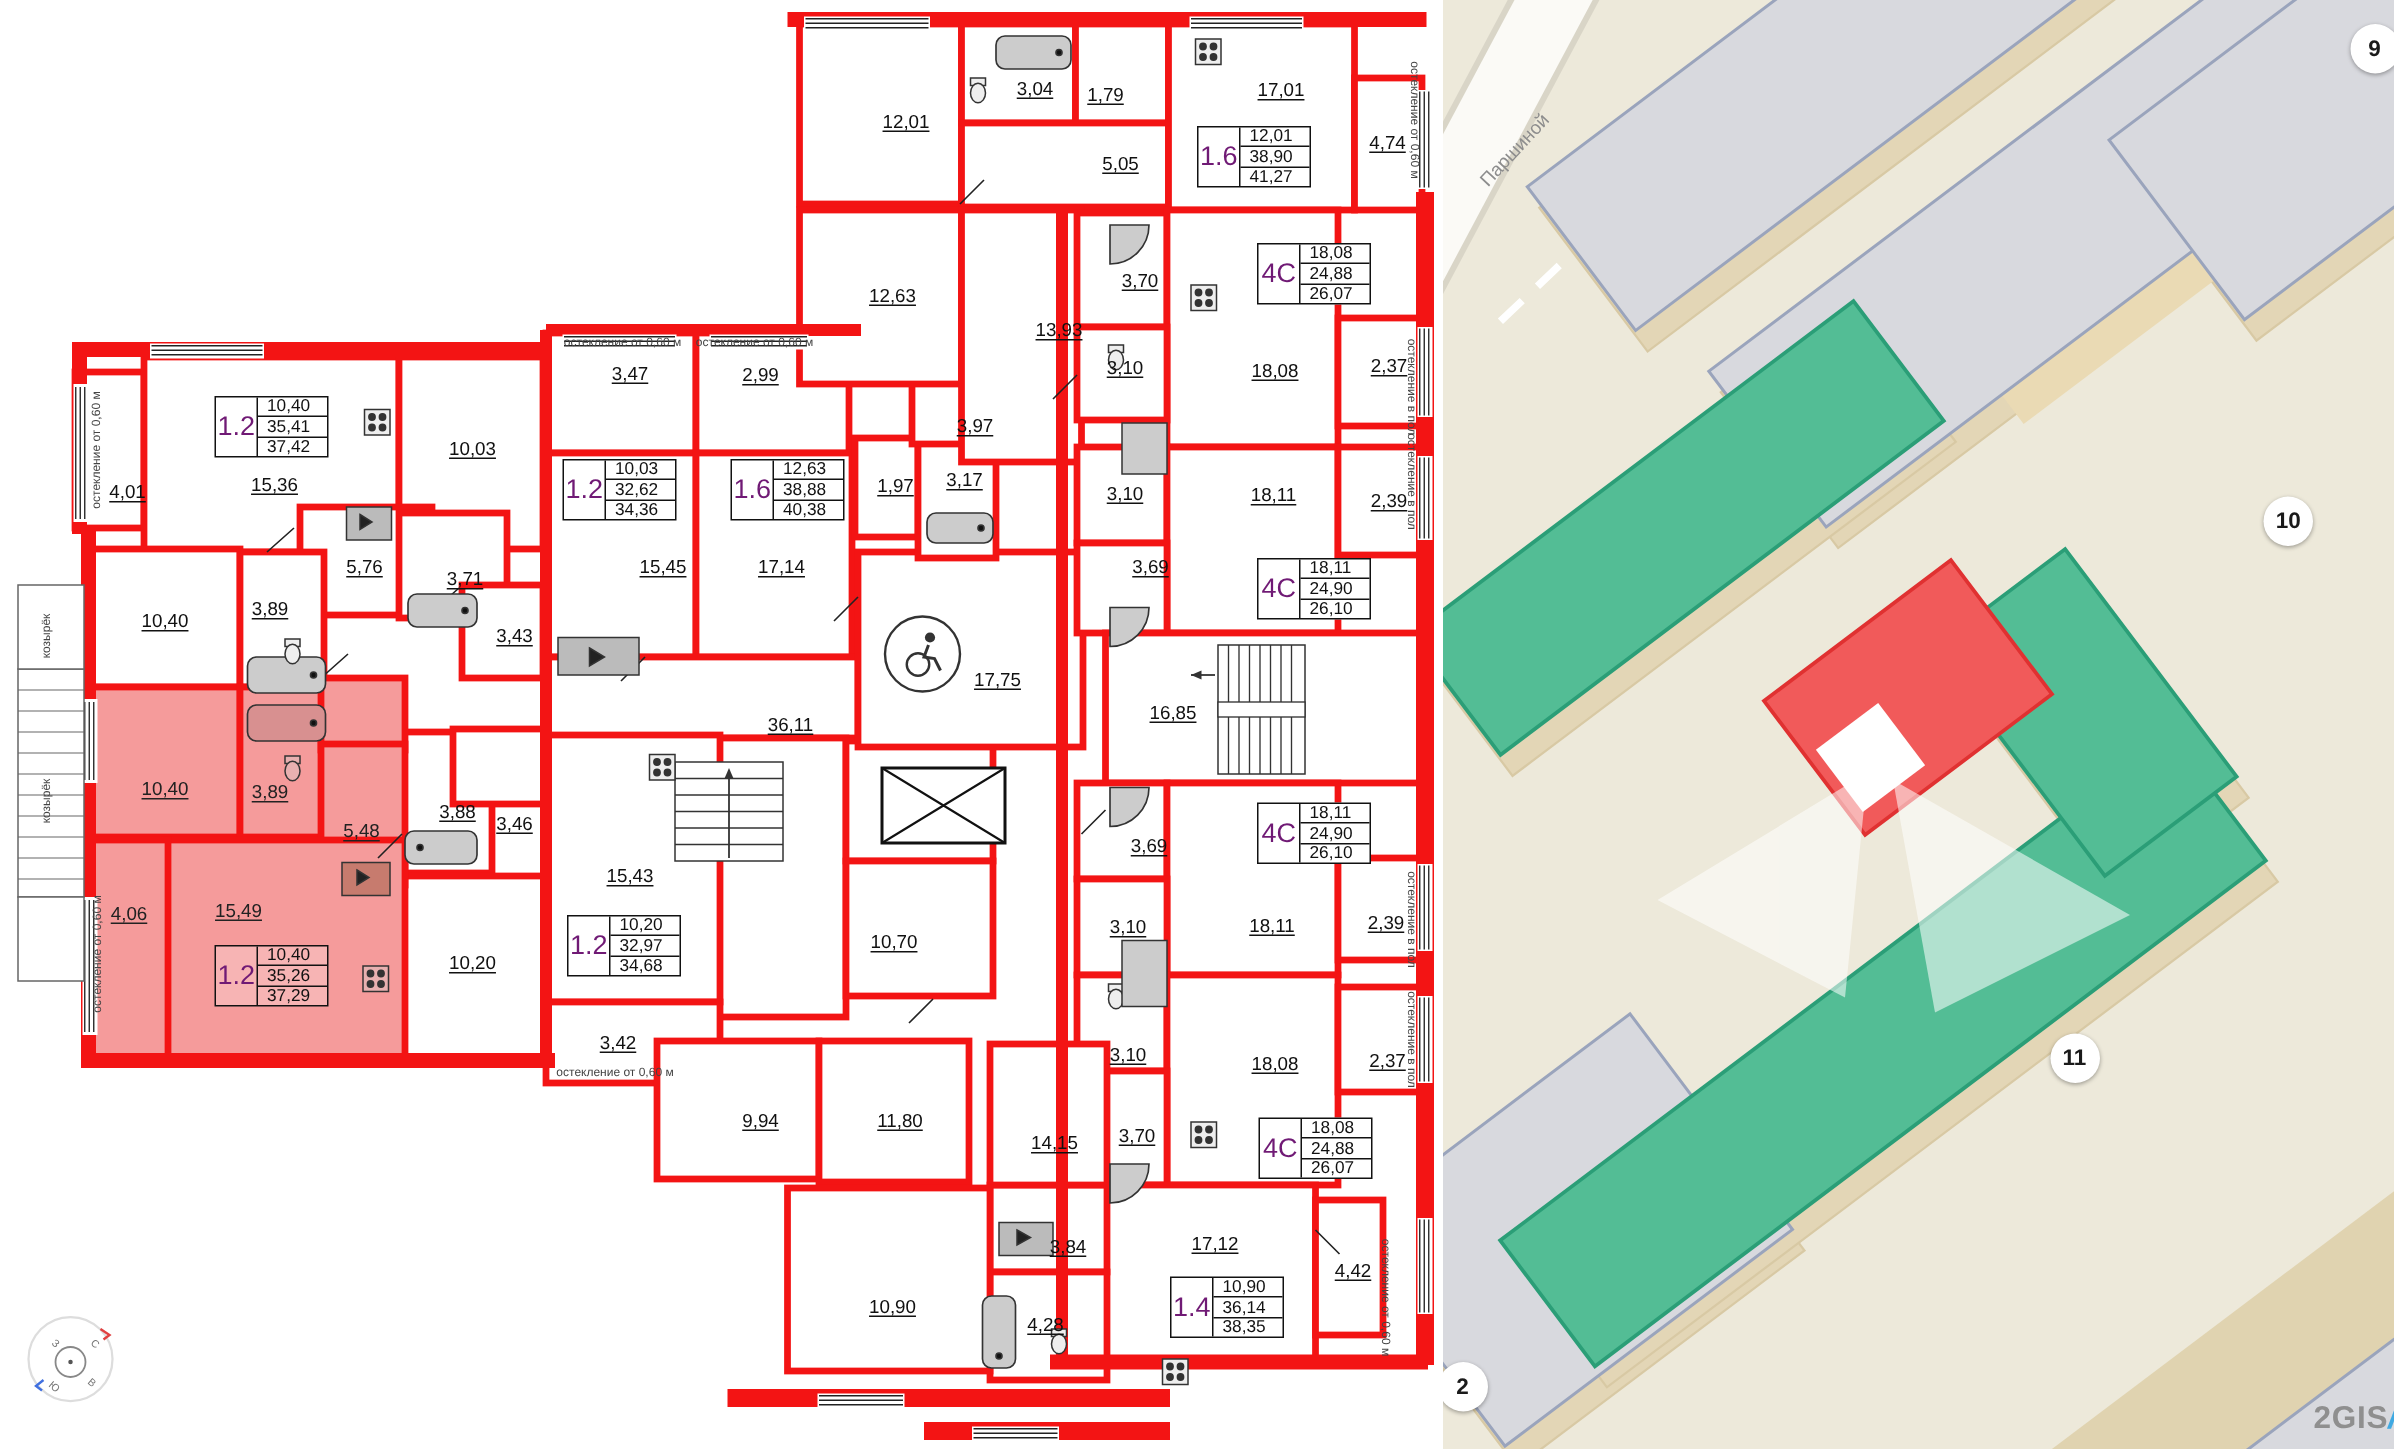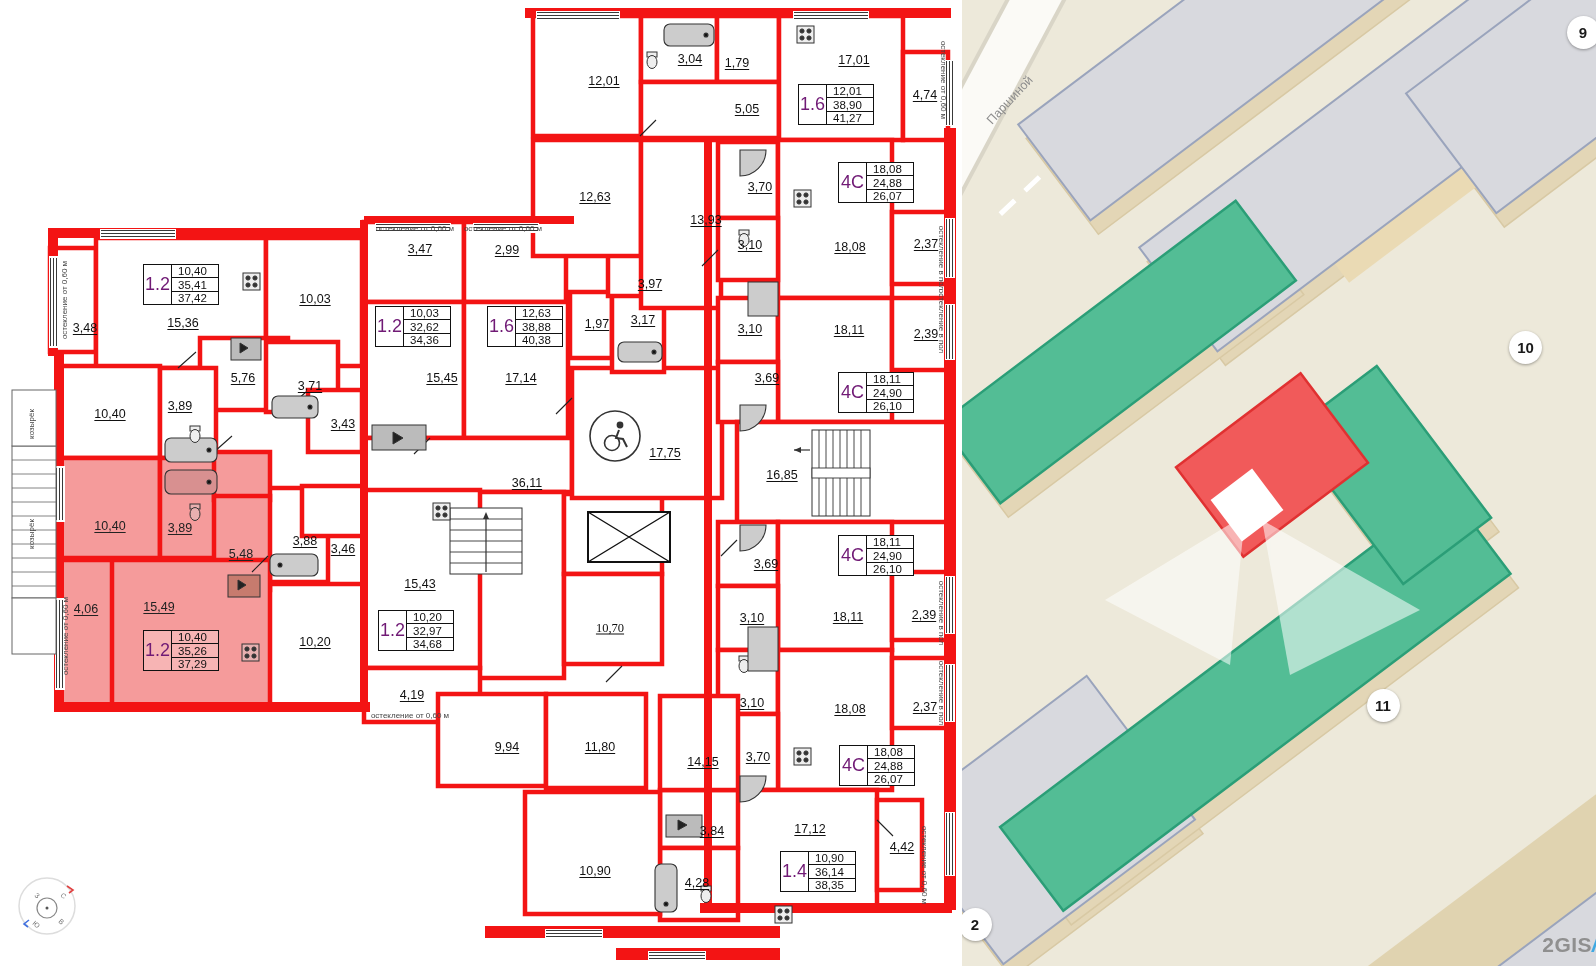--- a/index.html
+++ b/index.html
@@ -317,21 +317,21 @@
       <circle cx="47" cy="908" r="1.5" fill="#555"></circle>
       <text x="60" y="896" font-size="7" fill="#777" transform="rotate(40 60 896)">С</text>
       <text x="58" y="922" font-size="7" fill="#777" transform="rotate(40 58 922)">В</text>
       <text x="32" y="924" font-size="7" fill="#777" transform="rotate(40 32 924)">Ю</text>
       <text x="34" y="896" font-size="7" fill="#777" transform="rotate(40 34 896)">З</text>
       <path d="M67 886l6 4-4 3" fill="none" stroke="#E04040" stroke-width="1.6"></path>
       <path d="M28 927l-4-3 5-4" fill="none" stroke="#4070E0" stroke-width="1.6"></path>
     </g>
   </svg>
   <div id="plan-labels">
-      <span class="rl" style="left: 85px; top: 328px;">3,48</span>
+      <span class="rl" style="left: 85px; top: 328px;">4,01</span>
       <span class="rl" style="left: 183px; top: 323px;">15,36</span>
       <span class="rl" style="left: 315px; top: 299px;">10,03</span>
       <span class="rl" style="left: 420px; top: 249px;">3,47</span>
       <span class="rl" style="left: 507px; top: 250px;">2,99</span>
       <span class="rl" style="left: 604px; top: 81px;">12,01</span>
       <span class="rl" style="left: 690px; top: 59px;">3,04</span>
       <span class="rl" style="left: 737px; top: 63px;">1,79</span>
       <span class="rl" style="left: 747px; top: 109px;">5,05</span>
       <span class="rl" style="left: 854px; top: 60px;">17,01</span>
       <span class="rl" style="left: 925px; top: 95px;">4,74</span>
@@ -357,34 +357,34 @@
       <span class="rl" style="left: 521px; top: 378px;">17,14</span>
       <span class="rl" style="left: 665px; top: 453px;">17,75</span>
       <span class="rl" style="left: 527px; top: 483px;">36,11</span>
       <span class="rl" style="left: 782px; top: 475px;">16,85</span>
       <span class="rl hl" style="left: 110px; top: 526px;">10,40</span>
       <span class="rl hl" style="left: 180px; top: 528px;">3,89</span>
       <span class="rl hl" style="left: 241px; top: 554px;">5,48</span>
       <span class="rl" style="left: 343px; top: 517px; margin-top: 32px;">3,46</span>
       <span class="rl" style="left: 305px; top: 541px;">3,88</span>
       <span class="rl" style="left: 420px; top: 584px;">15,43</span>
-      <span class="rl" style="left: 610px; top: 628px; font-family: Liberation Serif, serif;">10,70</span>
+      <span class="rl" style="left: 596px; top: 628px;">10,70</span>
       <span class="rl" style="left: 766px; top: 564px;">3,69</span>
       <span class="rl" style="left: 752px; top: 618px;">3,10</span>
       <span class="rl" style="left: 848px; top: 617px;">18,11</span>
       <span class="rl" style="left: 924px; top: 615px;">2,39</span>
       <span class="rl hl" style="left: 86px; top: 609px;">4,06</span>
       <span class="rl hl" style="left: 159px; top: 607px;">15,49</span>
       <span class="rl" style="left: 315px; top: 642px;">10,20</span>
       <span class="rl" style="left: 850px; top: 709px;">18,08</span>
       <span class="rl" style="left: 925px; top: 707px;">2,37</span>
       <span class="rl" style="left: 752px; top: 703px;">3,10</span>
       <span class="rl" style="left: 758px; top: 757px;">3,70</span>
       <span class="rl" style="left: 703px; top: 762px;">14,15</span>
-      <span class="rl" style="left: 412px; top: 695px;">4,19</span>
+      <span class="rl" style="left: 412px; top: 695px;">3,42</span>
       <span class="rl" style="left: 507px; top: 747px;">9,94</span>
       <span class="rl" style="left: 600px; top: 747px;">11,80</span>
       <span class="rl" style="left: 595px; top: 871px;">10,90</span>
       <span class="rl" style="left: 697px; top: 883px;">4,28</span>
       <span class="rl" style="left: 712px; top: 831px;">3,84</span>
       <span class="rl" style="left: 810px; top: 829px;">17,12</span>
       <span class="rl" style="left: 902px; top: 847px;">4,42</span>
     </div>
   <div id="plan-notes">
       <span class="note" style="left: 415px; top: 228px; transform: translate(-50%, -50%) rotate(0deg);">остекление от 0,60 м</span>

